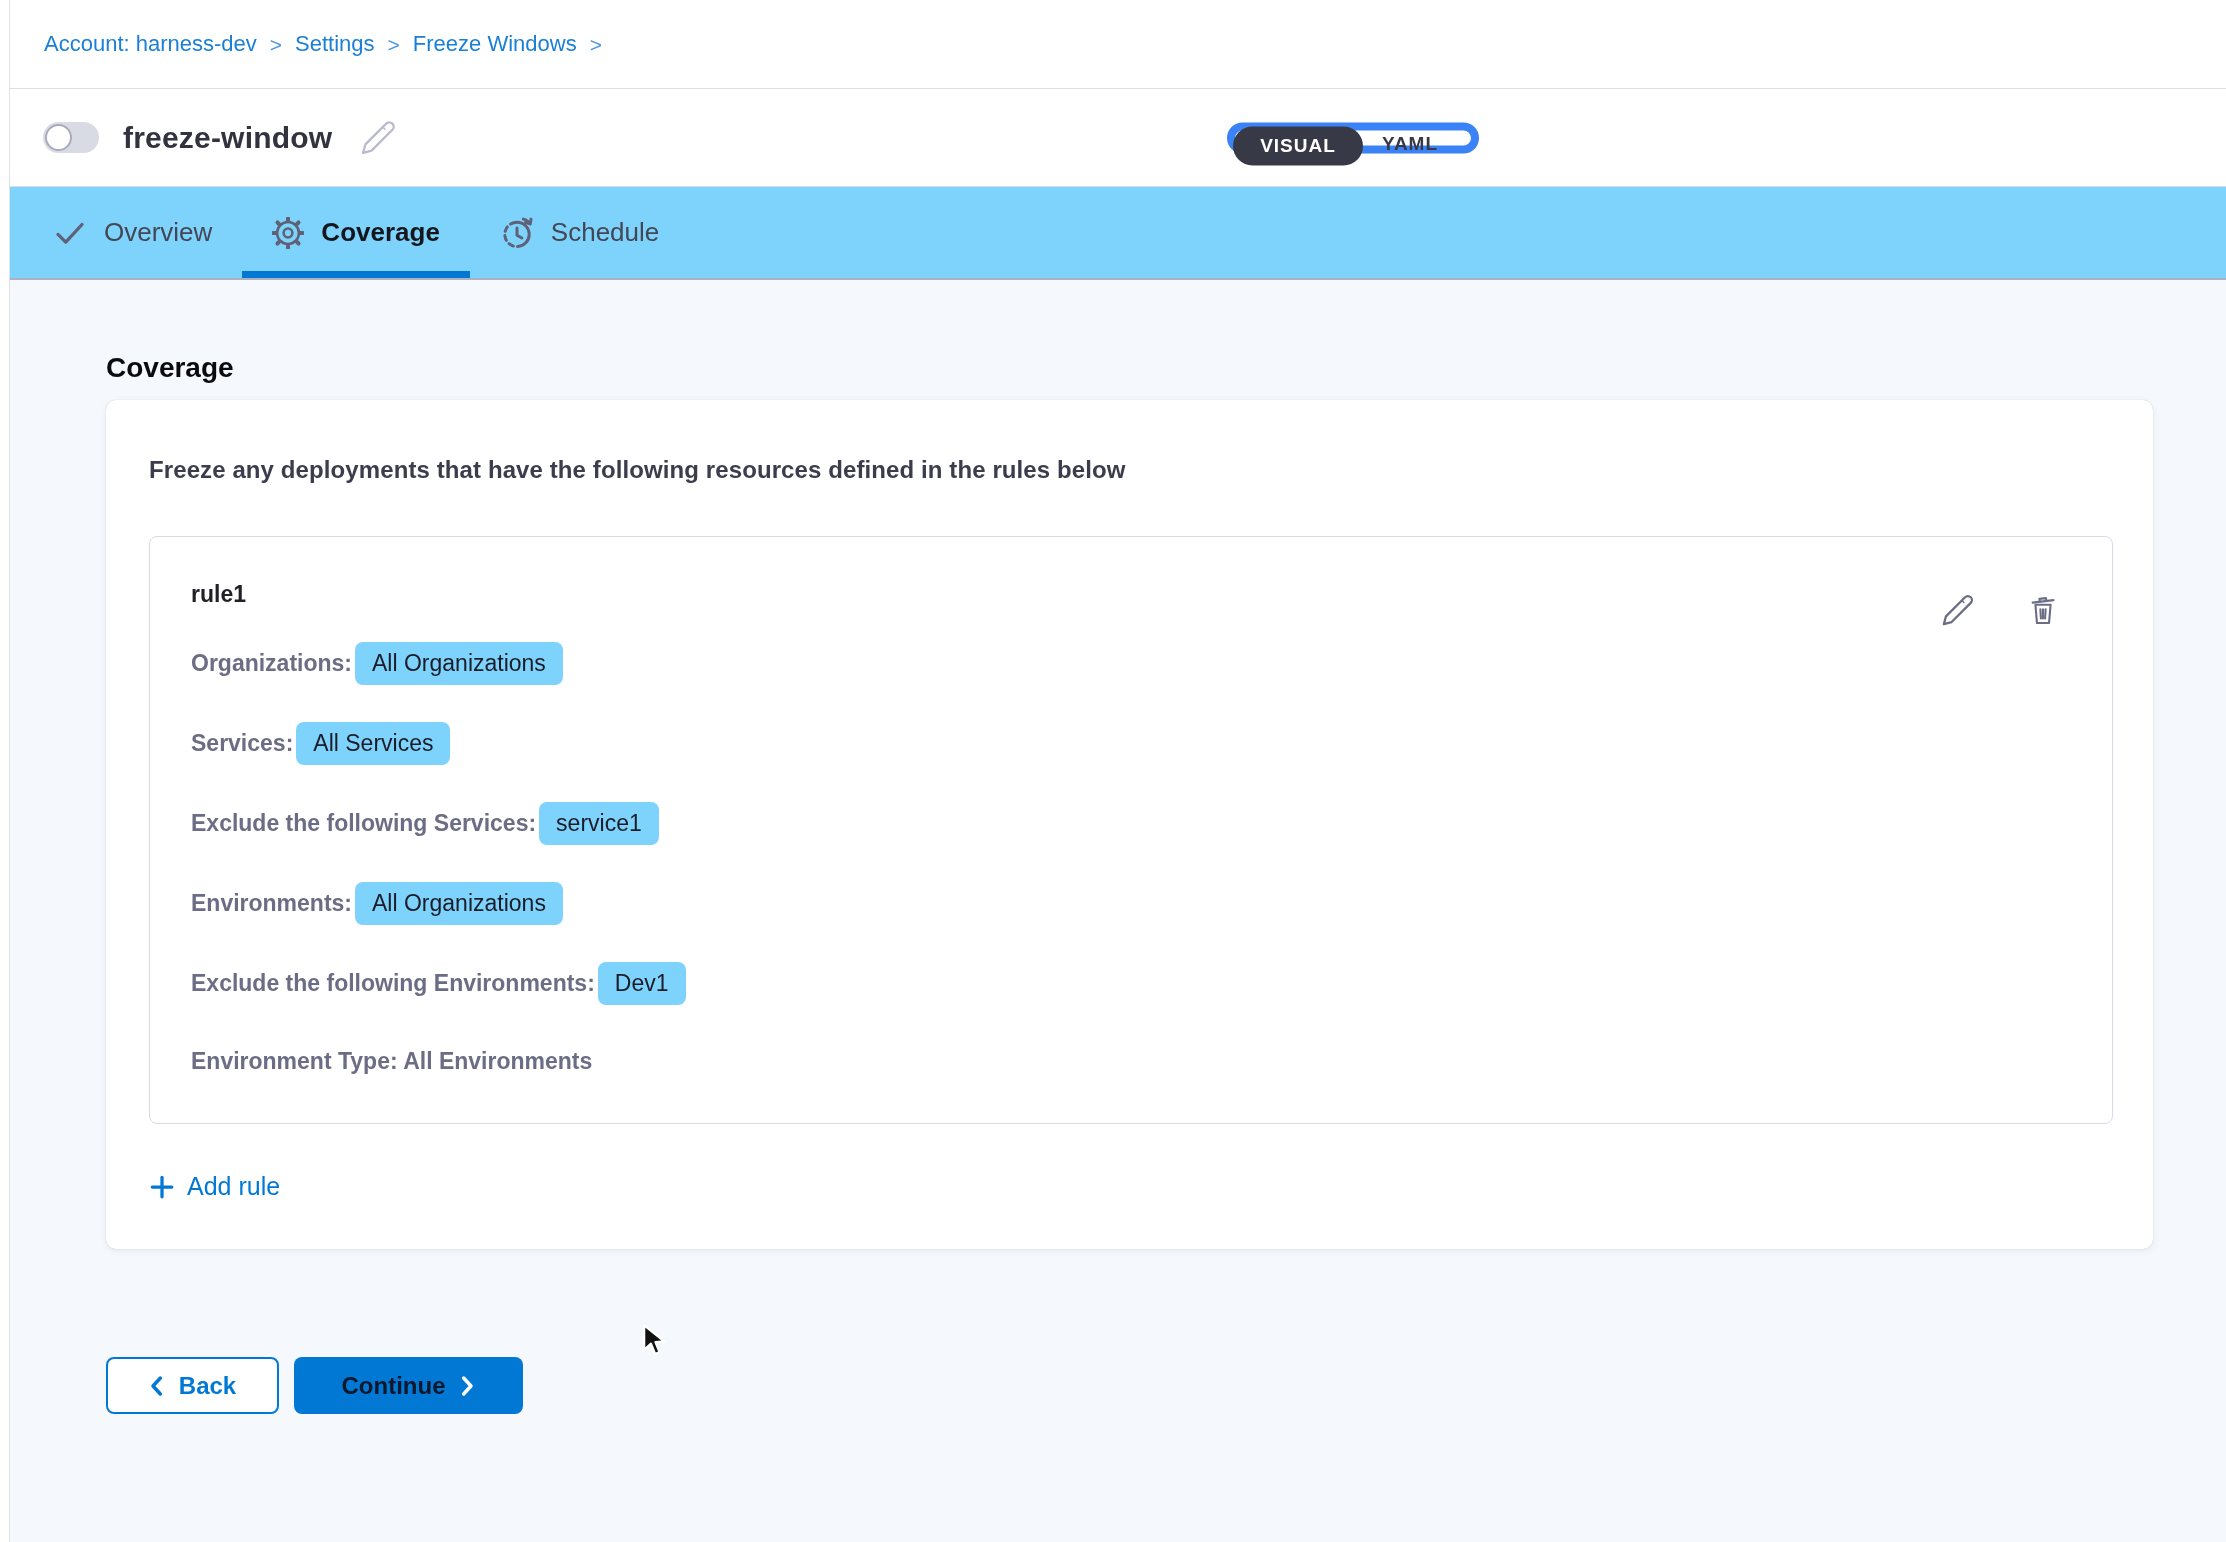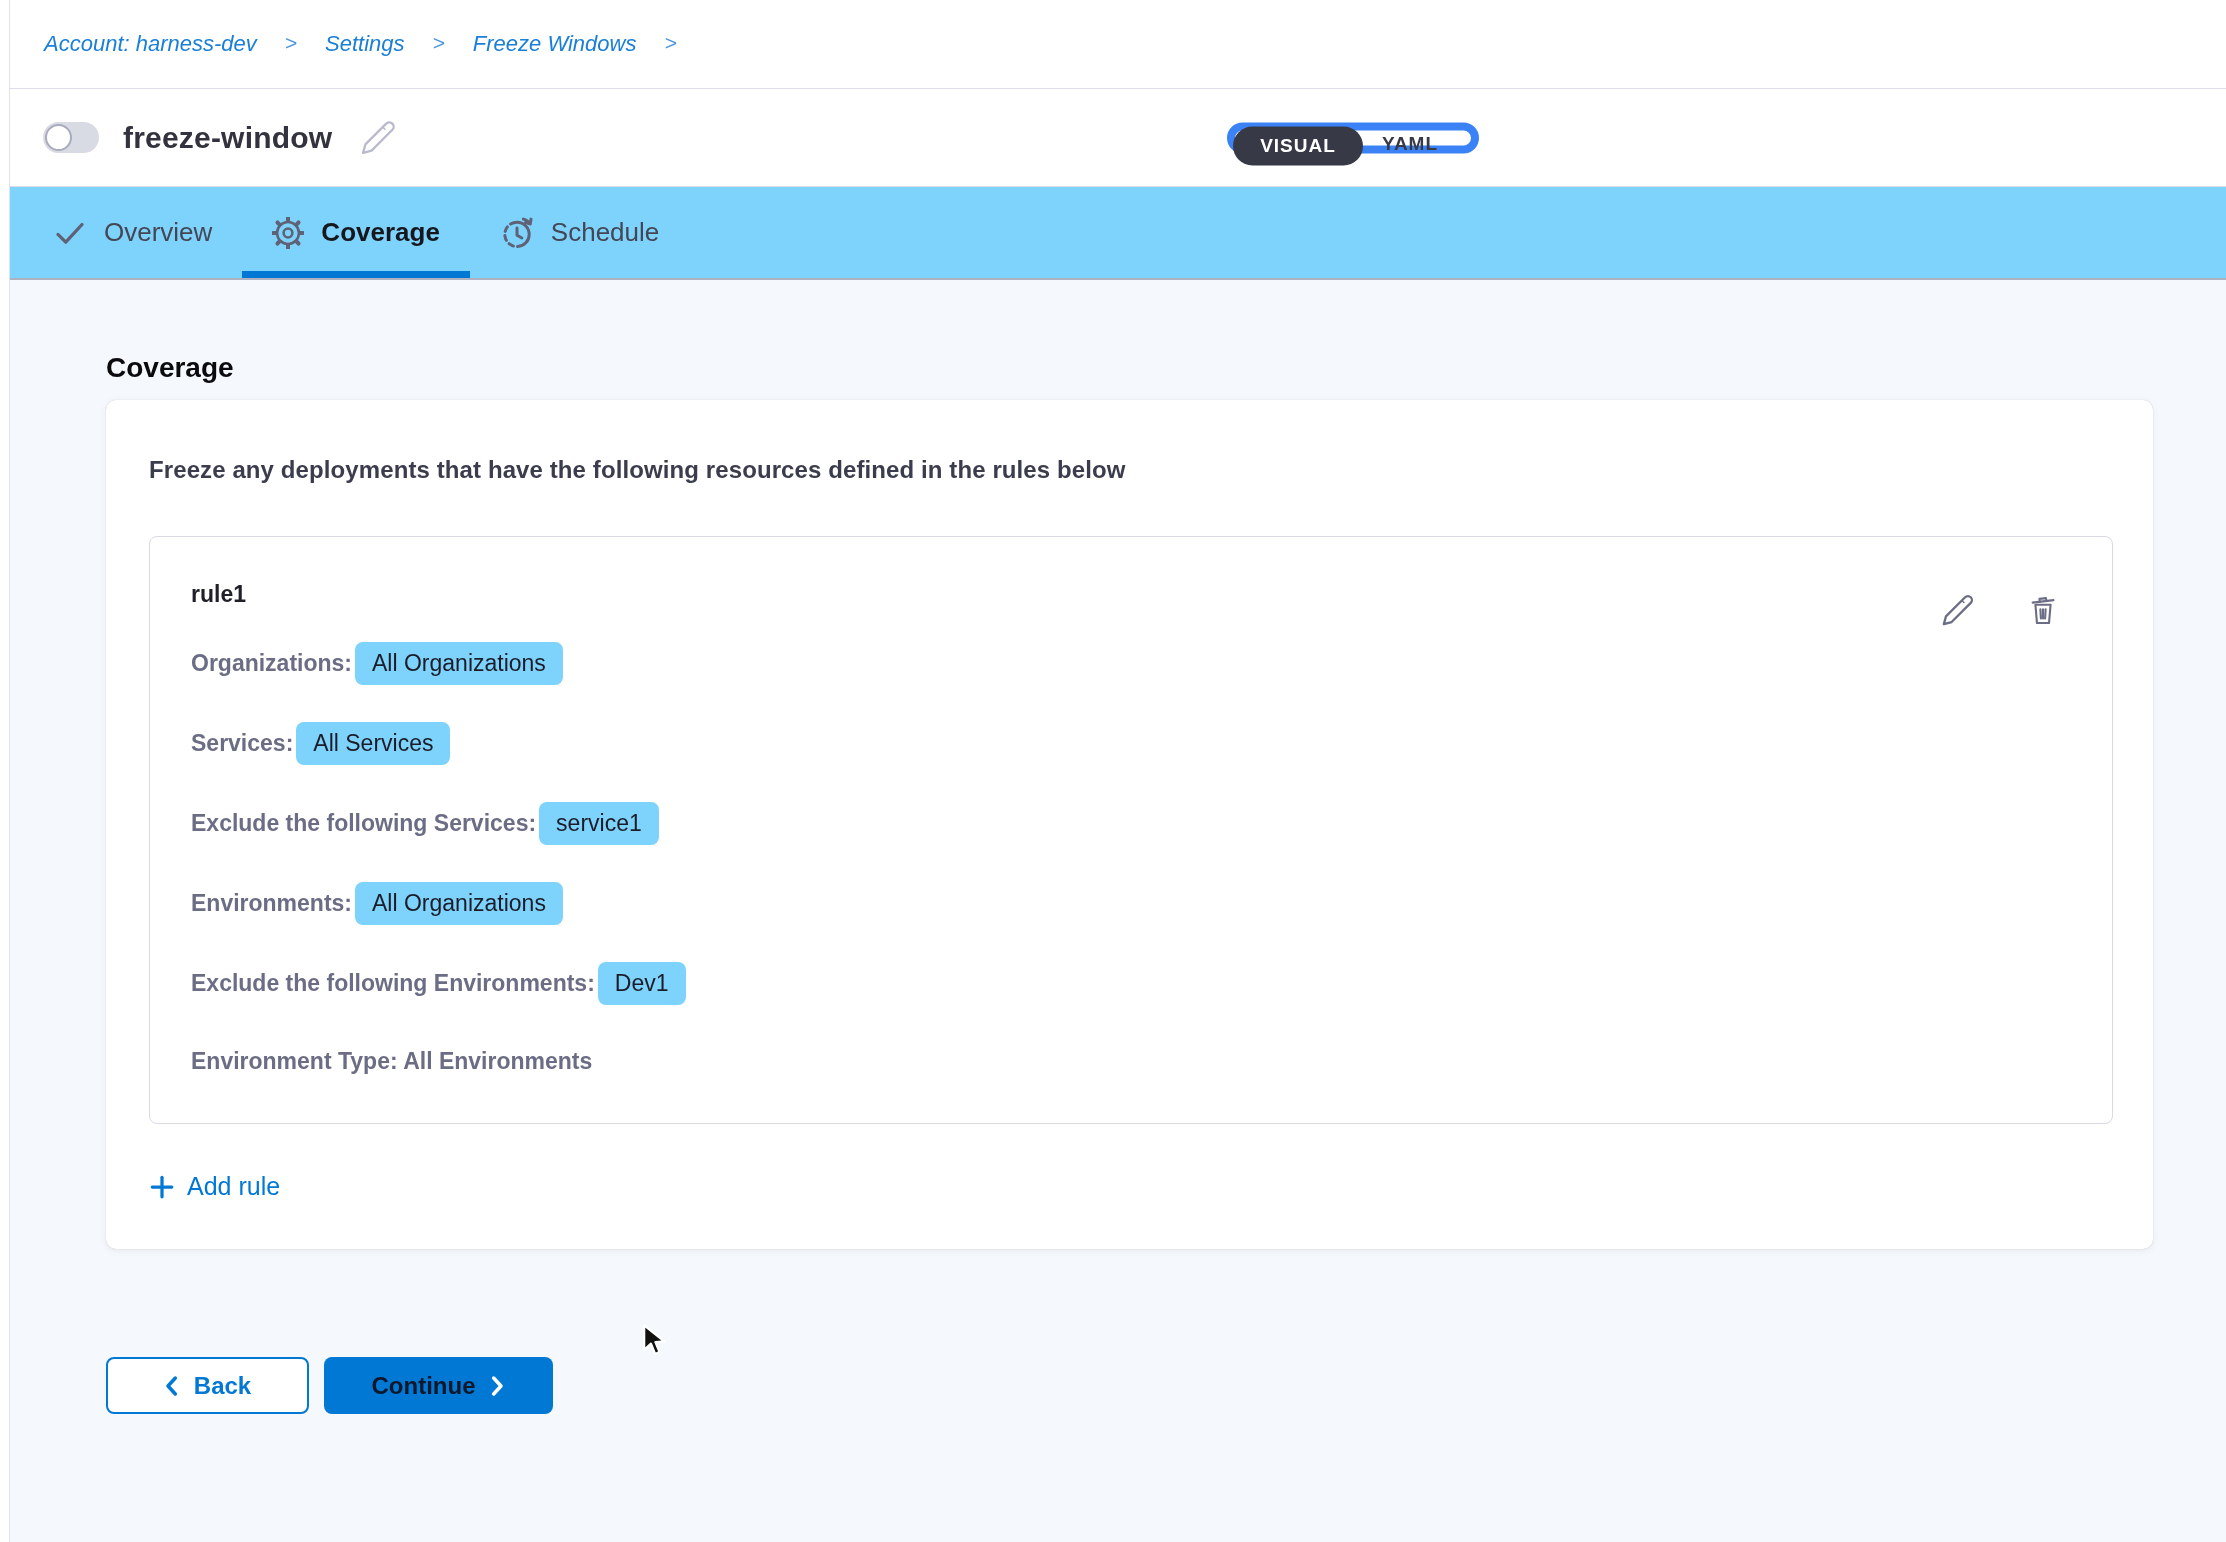--- a/index.html
+++ b/index.html
@@ -7,21 +7,21 @@
   body { font-family: "Liberation Sans", "DejaVu Sans", sans-serif; color:#1f2028; }
   .app { position:relative; width:2226px; height:1542px; background:#ffffff; overflow:hidden; }
 
   
   .left-rail { position:absolute; left:0; top:0; bottom:0; width:10px; background:#ffffff;
                border-right:1px solid #e0e1ea; z-index:50; }
 
   
   .breadcrumb-row { height:89px; display:flex; align-items:center; padding-left:44px;
                     border-bottom:1px solid #dcdde8; background:#fff; }
-  .breadcrumb { display:flex; align-items:flex-start; gap:28px; font-size:22px; color:#1a7fd6;font-style:italic; }
+  .breadcrumb { display:flex; align-items:flex-end; gap:13px; font-size:22px; color:#1a7fd6; }
   .crumb { cursor:pointer; }
   .crumb-sep { color:#4b96dd; font-size:21px; }
 
   
   .title-row { height:98px; display:flex; align-items:center; padding-left:43px;
                border-bottom:1px solid #dcdde8; background:#fff; position:relative; }
   .toggle { position:relative; width:56px; height:31px; background:#d9dbe4; border-radius:16px;
             flex:0 0 auto; cursor:pointer; }
   .toggle .knob { position:absolute; left:2px; top:2px; width:27px; height:27px; border-radius:50%;
                   background:#ffffff; border:2px solid #a9abbc; }
@@ -64,21 +64,21 @@
 
   .rule-actions { position:absolute; top:56px; right:53px; display:flex; gap:52px; align-items:center; }
   .icon-btn { cursor:pointer; display:flex; align-items:center; }
 
   .add-rule { margin-top:48px; display:flex; align-items:center; gap:12px; color:#0278d5;
               font-size:25px; cursor:pointer; width:max-content; }
 
   .buttons-row { margin:108px 0 0 106px; display:flex; gap:15px; }
   .btn { height:57px; border-radius:8px; display:flex; align-items:center; justify-content:center;
          gap:14px; font-size:24px; font-weight:bold; cursor:pointer; }
-  .btn-back { width:203px; background:#ffffff; border:2px solid #0278d5; color:#0278d5; }
+  .btn-back { width:173px; background:#ffffff; border:2px solid #0278d5; color:#0278d5; }
   .btn-continue { width:229px; background:#0278d5; border:none; color:#0f172a; }
 
   .cursor { position:absolute; left:641px; top:1324px; z-index:60; pointer-events:none; }
 
   svg { display:block; }
 </style>
 </head>
 <body>
 
 <div class="app">

